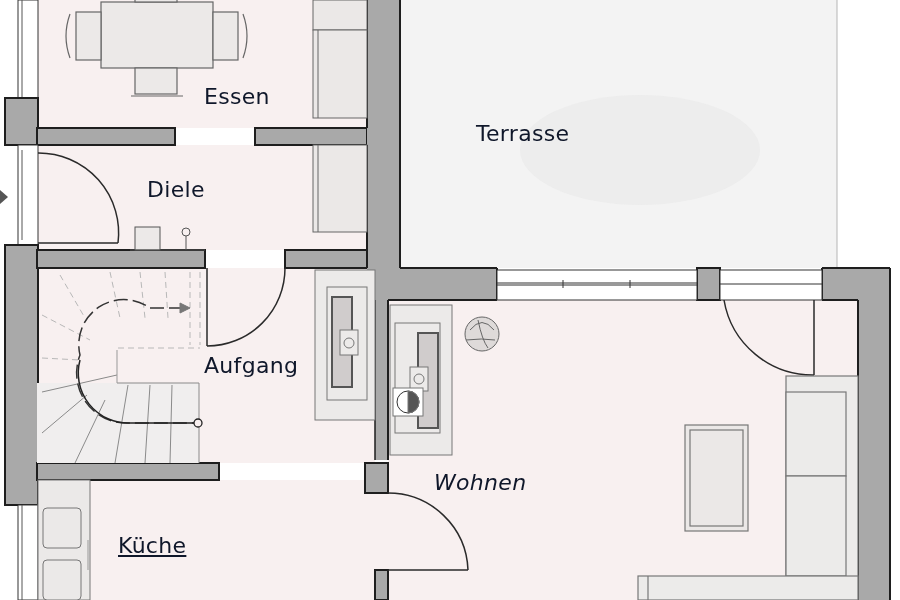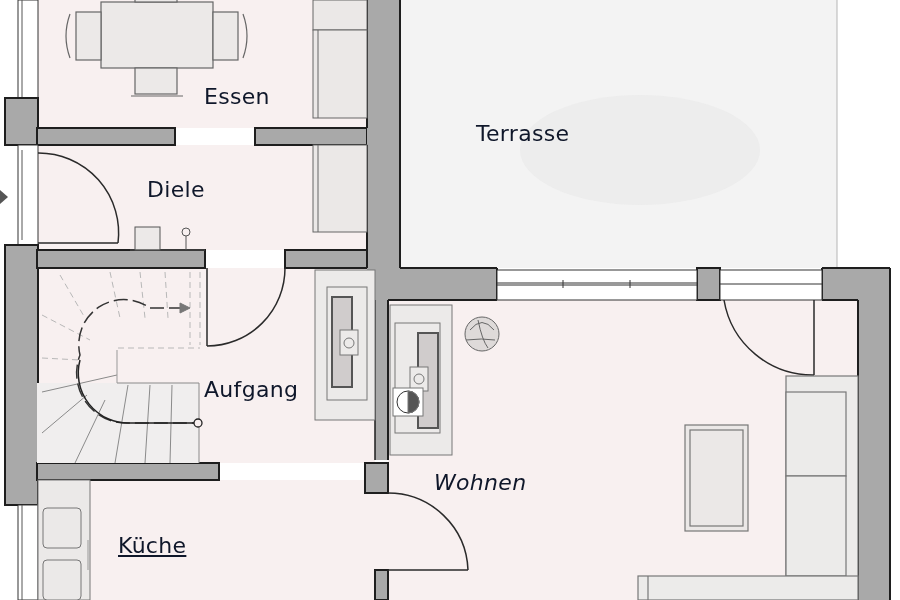--- a/index.html
+++ b/index.html
@@ -206,15 +206,15 @@
     <rect x="38" y="480" width="52" height="120"></rect>
     <rect x="43" y="508" width="38" height="40" rx="4"></rect>
     <rect x="43" y="560" width="38" height="40" rx="4"></rect>
     <line x1="88" y1="540" x2="88" y2="570" stroke="#999"></line>
   </g>
 </svg>
 
 <div class="label" style="left:204px; top:84px;">Essen</div>
 <div class="label" style="left:147px; top:177px;">Diele</div>
 <div class="label" style="left:476px; top:121px;">Terrasse</div>
-<div class="label" style="left:204px; top:353px;margin-top:24px;">Aufgang</div>
+<div class="label" style="left:204px; top:353px;">Aufgang</div>
 <div class="label" style="left:434px; top:470px;font-style:italic;">Wohnen</div>
 <div class="label" style="left:118px; top:533px;text-decoration:underline;">Küche</div>
 
 </body></html>

